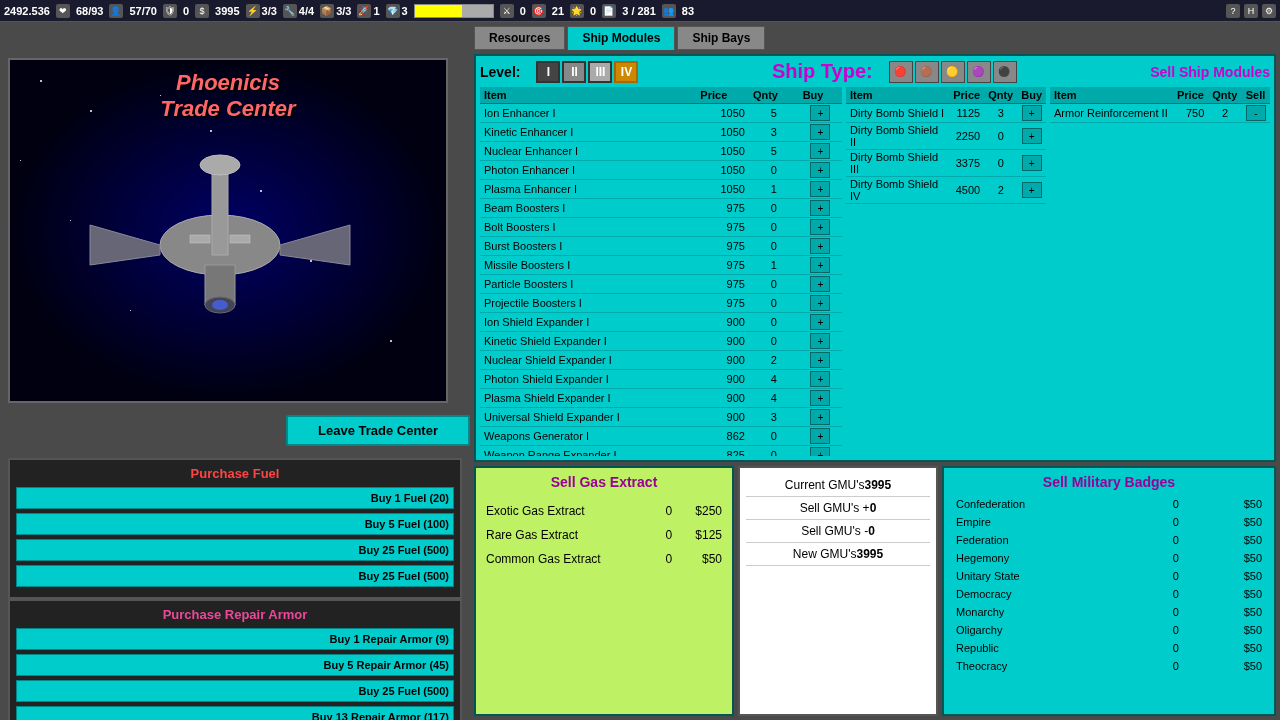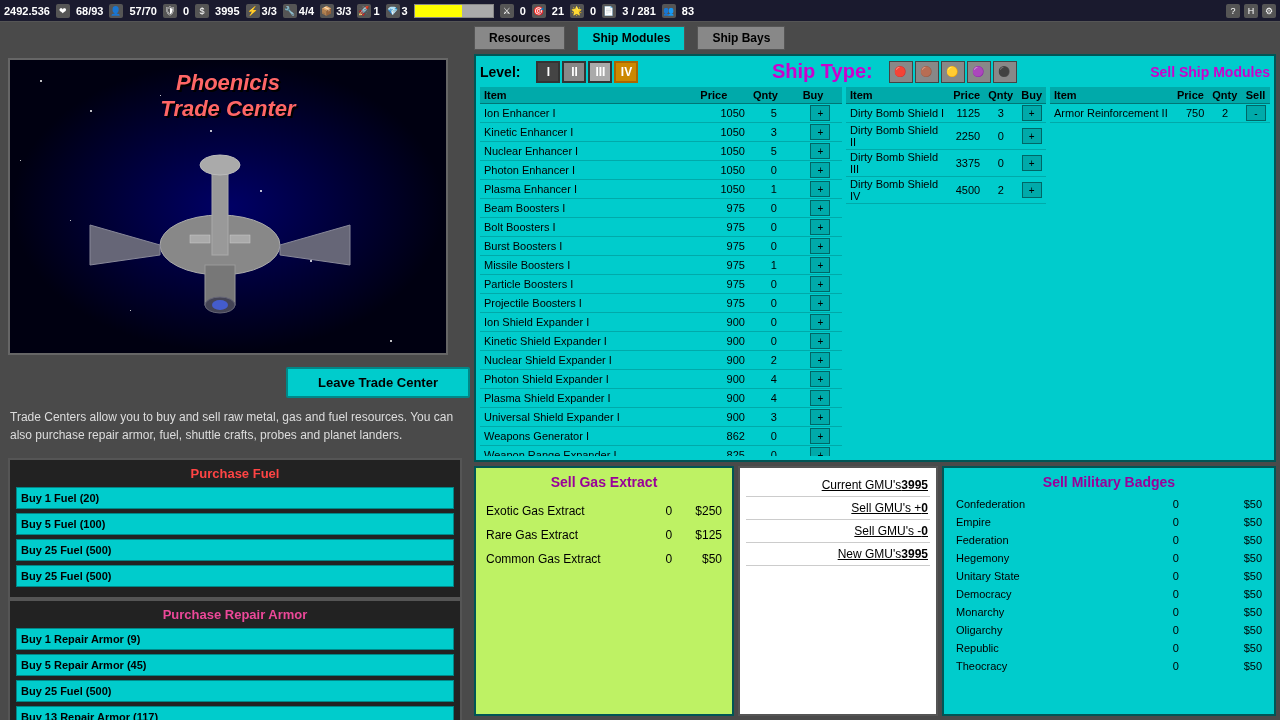--- a/index.html
+++ b/index.html
@@ -173,39 +173,39 @@
 
     .purchase-btn {
       display: block;
       width: 100%;
       background: #00cccc;
       border: 1px solid #008888;
       color: #000;
       padding: 4px;
       margin-bottom: 4px;
       font-size: 11px;
-      text-align: left;
+      text-align: right;
       cursor: pointer;
       font-weight: bold;
     }
 
     
     #right-panel {
       flex: 1;
       height: 698px;
       display: flex;
       flex-direction: column;
       padding: 4px;
       gap: 4px;
     }
 
     
     #tabs {
       display: flex;
-      gap: 12px;
+      gap: 2px;
       background: #4a4a4a;
     }
     .tab {
       padding: 4px 14px;
       background: #888;
       border: 1px solid #555;
       cursor: pointer;
       font-size: 12px;
       font-weight: bold;
     }
@@ -360,25 +360,24 @@
 
     
     #gmu-panel {
       width: 200px;
       background: #fff;
       border: 2px solid #555;
       padding: 6px;
     }
     .gmu-row {
       display: flex;
-      justify-content: flex-end;
+      justify-content: center;
       padding: 4px 2px;
       border-bottom: 1px solid #ccc;
       font-size: 12px;
-      text-decoration: underline;
     }
 
     
     #badges-panel {
       flex: 1;
       background: #00cccc;
       border: 2px solid #005555;
       padding: 6px;
     }
     .badges-title {
@@ -519,21 +518,20 @@
           <span>Phoenicis</span><br>
           <span>Trade Center</span>
         </div>
       </div>
     </div>
 
     <div id="leave-btn-container">
       <button id="leave-btn">Leave Trade Center</button>
     </div>
 
-    <div id="trade-desc">Trade Centers allow you to buy and sell raw metal, gas and fuel resources. You can also purchase repair armor, fuel, shuttle crafts, probes and planet landers.</div>
 
     <div id="bottom-left">
 
       <div class="purchase-panel">
         <div class="purchase-title fuel">Purchase Fuel</div>
         <button class="purchase-btn">Buy 1 Fuel (20)</button>
         <button class="purchase-btn">Buy 5 Fuel (100)</button>
         <button class="purchase-btn">Buy 25 Fuel (500)</button>
         <button class="purchase-btn">Buy 25 Fuel (500)</button>
       </div>

